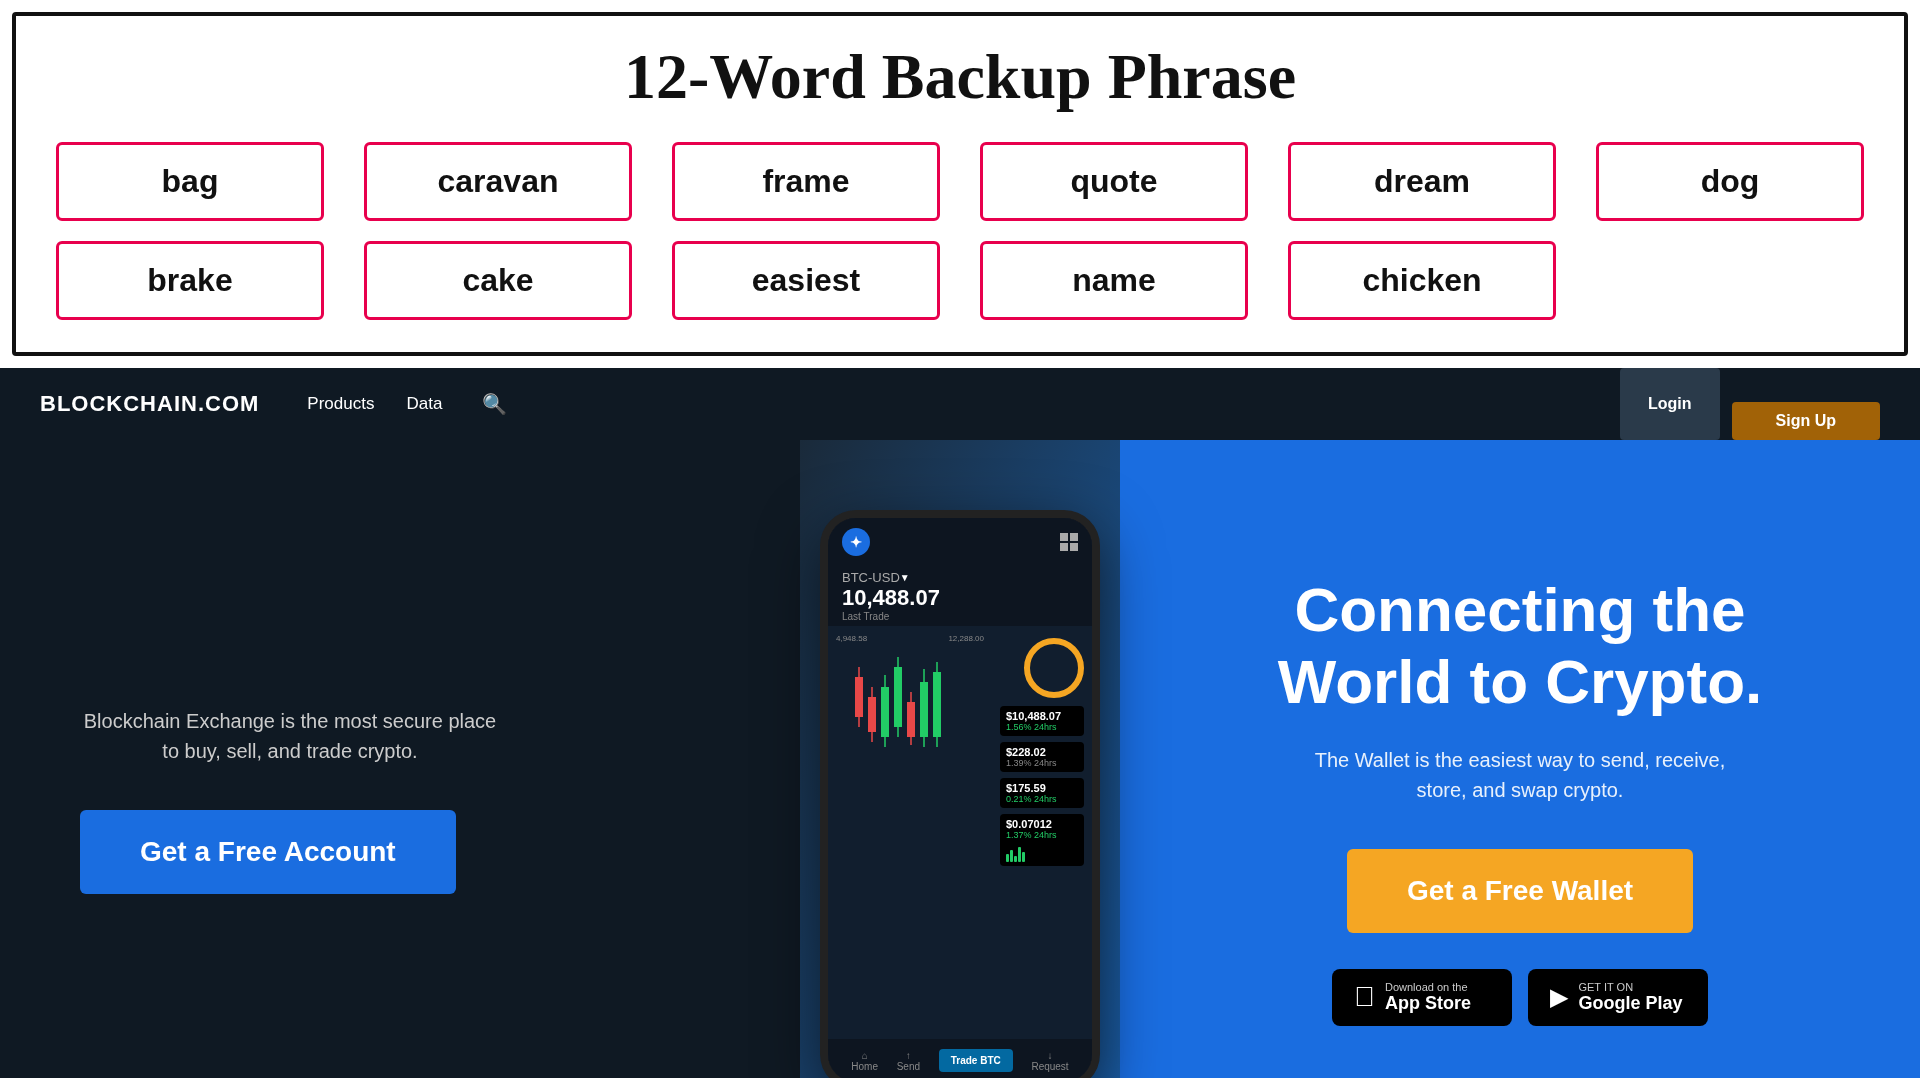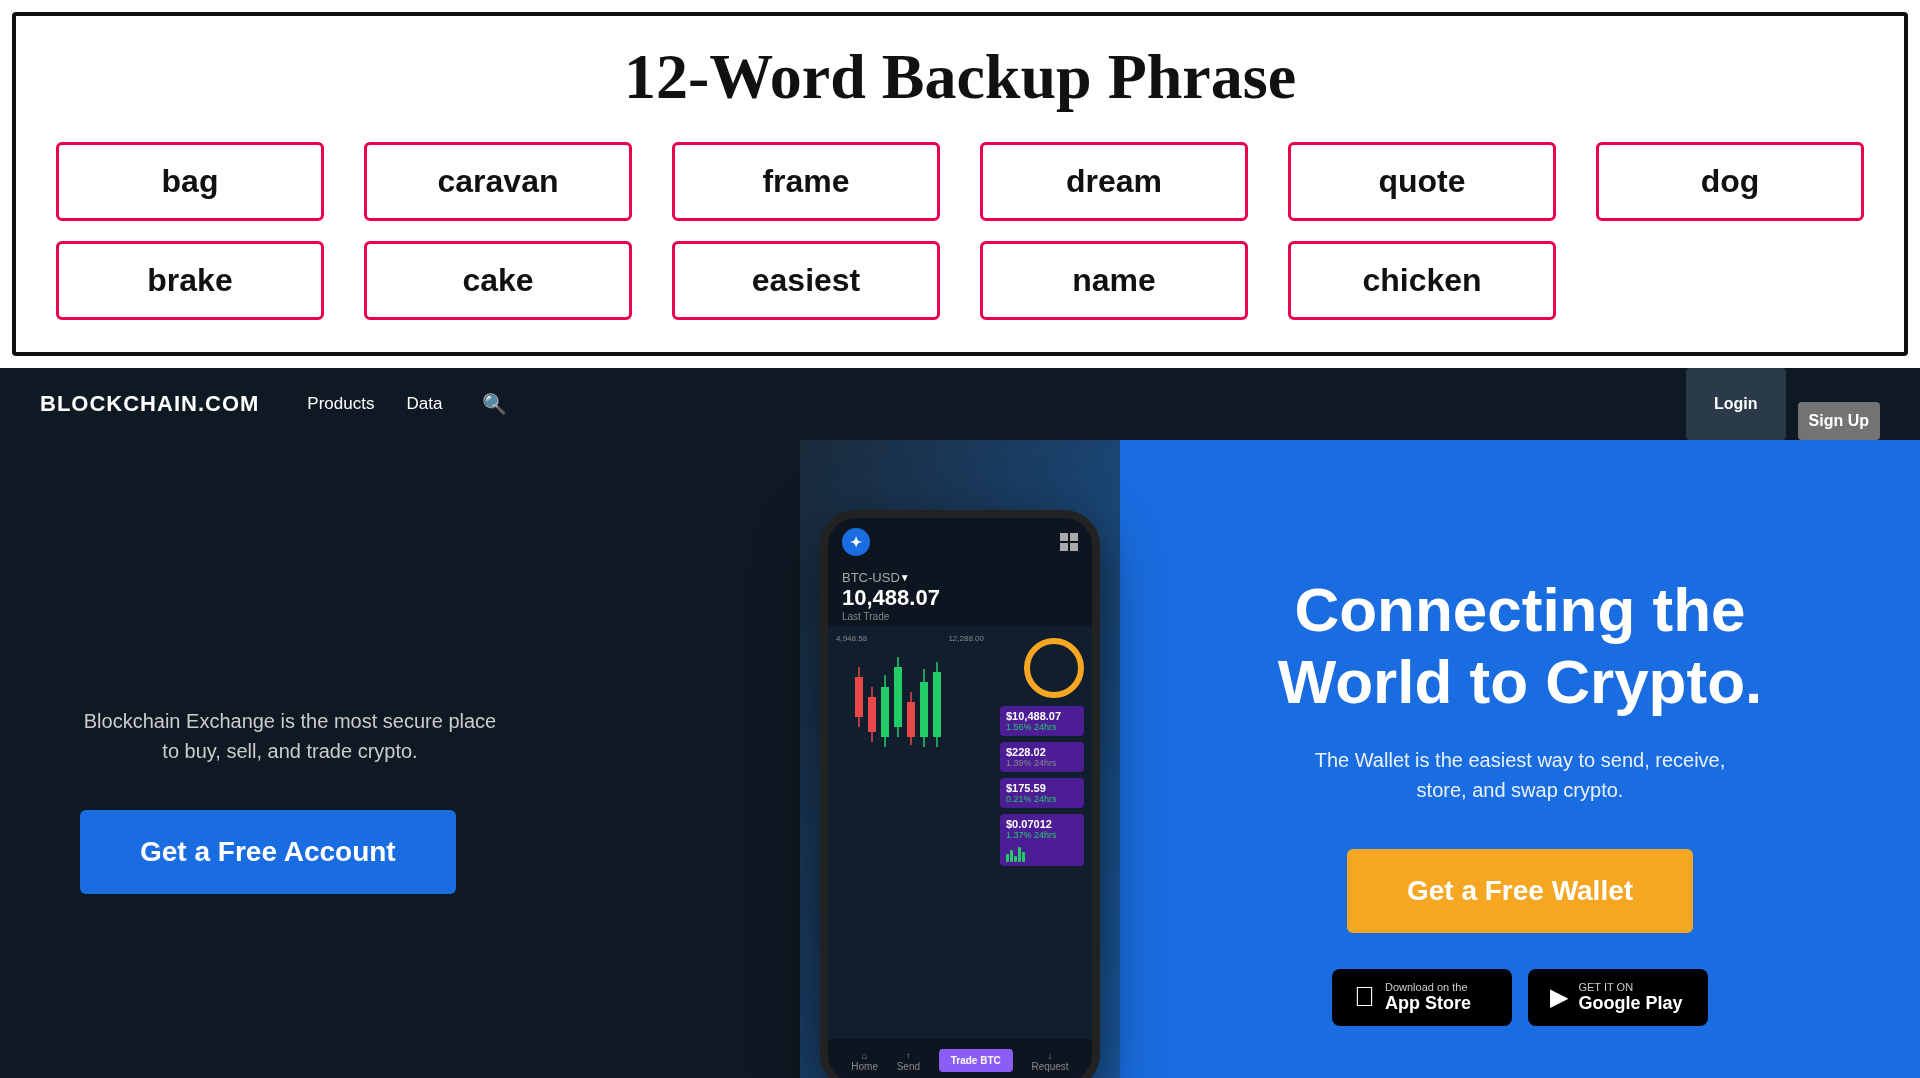--- a/index.html
+++ b/index.html
@@ -79,24 +79,24 @@
       background: #2a3a4a;
       color: #fff;
       border: none;
       padding: 10px 28px;
       font-size: 16px;
       border-radius: 4px;
       cursor: pointer;
       font-weight: 600;
     }
     .btn-signup {
-      background: #737373;
+      background: #a16207;
       color: #fff;
       border: none;
-      padding: 10px 11px;
+      padding: 10px 44px;
       font-size: 16px;
       border-radius: 4px;
       cursor: pointer;
       font-weight: 600;
       margin-top: 34px;
     }
 
     
     .hero {
       display: flex;
@@ -241,21 +241,21 @@
     }
 
     .phone-chart-right {
       width: 100px;
       padding: 6px 8px;
       display: flex;
       flex-direction: column;
       gap: 6px;
     }
     .phone-chart-right-row {
-      background: #4c1d95;
+      background: #000000;
       border-radius: 4px;
       padding: 4px 6px;
     }
     .price-item-main {
       font-size: 11px;
       font-weight: bold;
       color: #fff;
     }
     .price-item-change-green {
       font-size: 9px;
@@ -298,21 +298,21 @@
       align-items: center;
     }
     .phone-footer-icon {
       font-size: 18px;
       color: #aaa;
       text-align: center;
       font-size: 10px;
       color: #888;
     }
     .trade-btn {
-      background: #8b5cf6;
+      background: #0369a1;
       color: #fff;
       font-size: 10px;
       font-weight: bold;
       padding: 6px 12px;
       border-radius: 4px;
       border: none;
     }
 
     
     .hero-right {
@@ -389,22 +389,22 @@
   </style>
 </head>
 <body>
 
 <div class="backup-section">
   <div class="backup-title">12-Word Backup Phrase</div>
   <div class="word-grid">
   <div class="word-pill">bag</div>
       <div class="word-pill">caravan</div>
       <div class="word-pill">frame</div>
+      <div class="word-pill">quote</div>
       <div class="word-pill">dream</div>
-      <div class="word-pill">quote</div>
       <div class="word-pill">dog</div>
       <div class="word-pill">brake</div>
       <div class="word-pill">cake</div>
       <div class="word-pill">easiest</div>
       <div class="word-pill">name</div>
       <div class="word-pill">chicken</div>
     </div>
 </div>
 
 <nav class="navbar">

